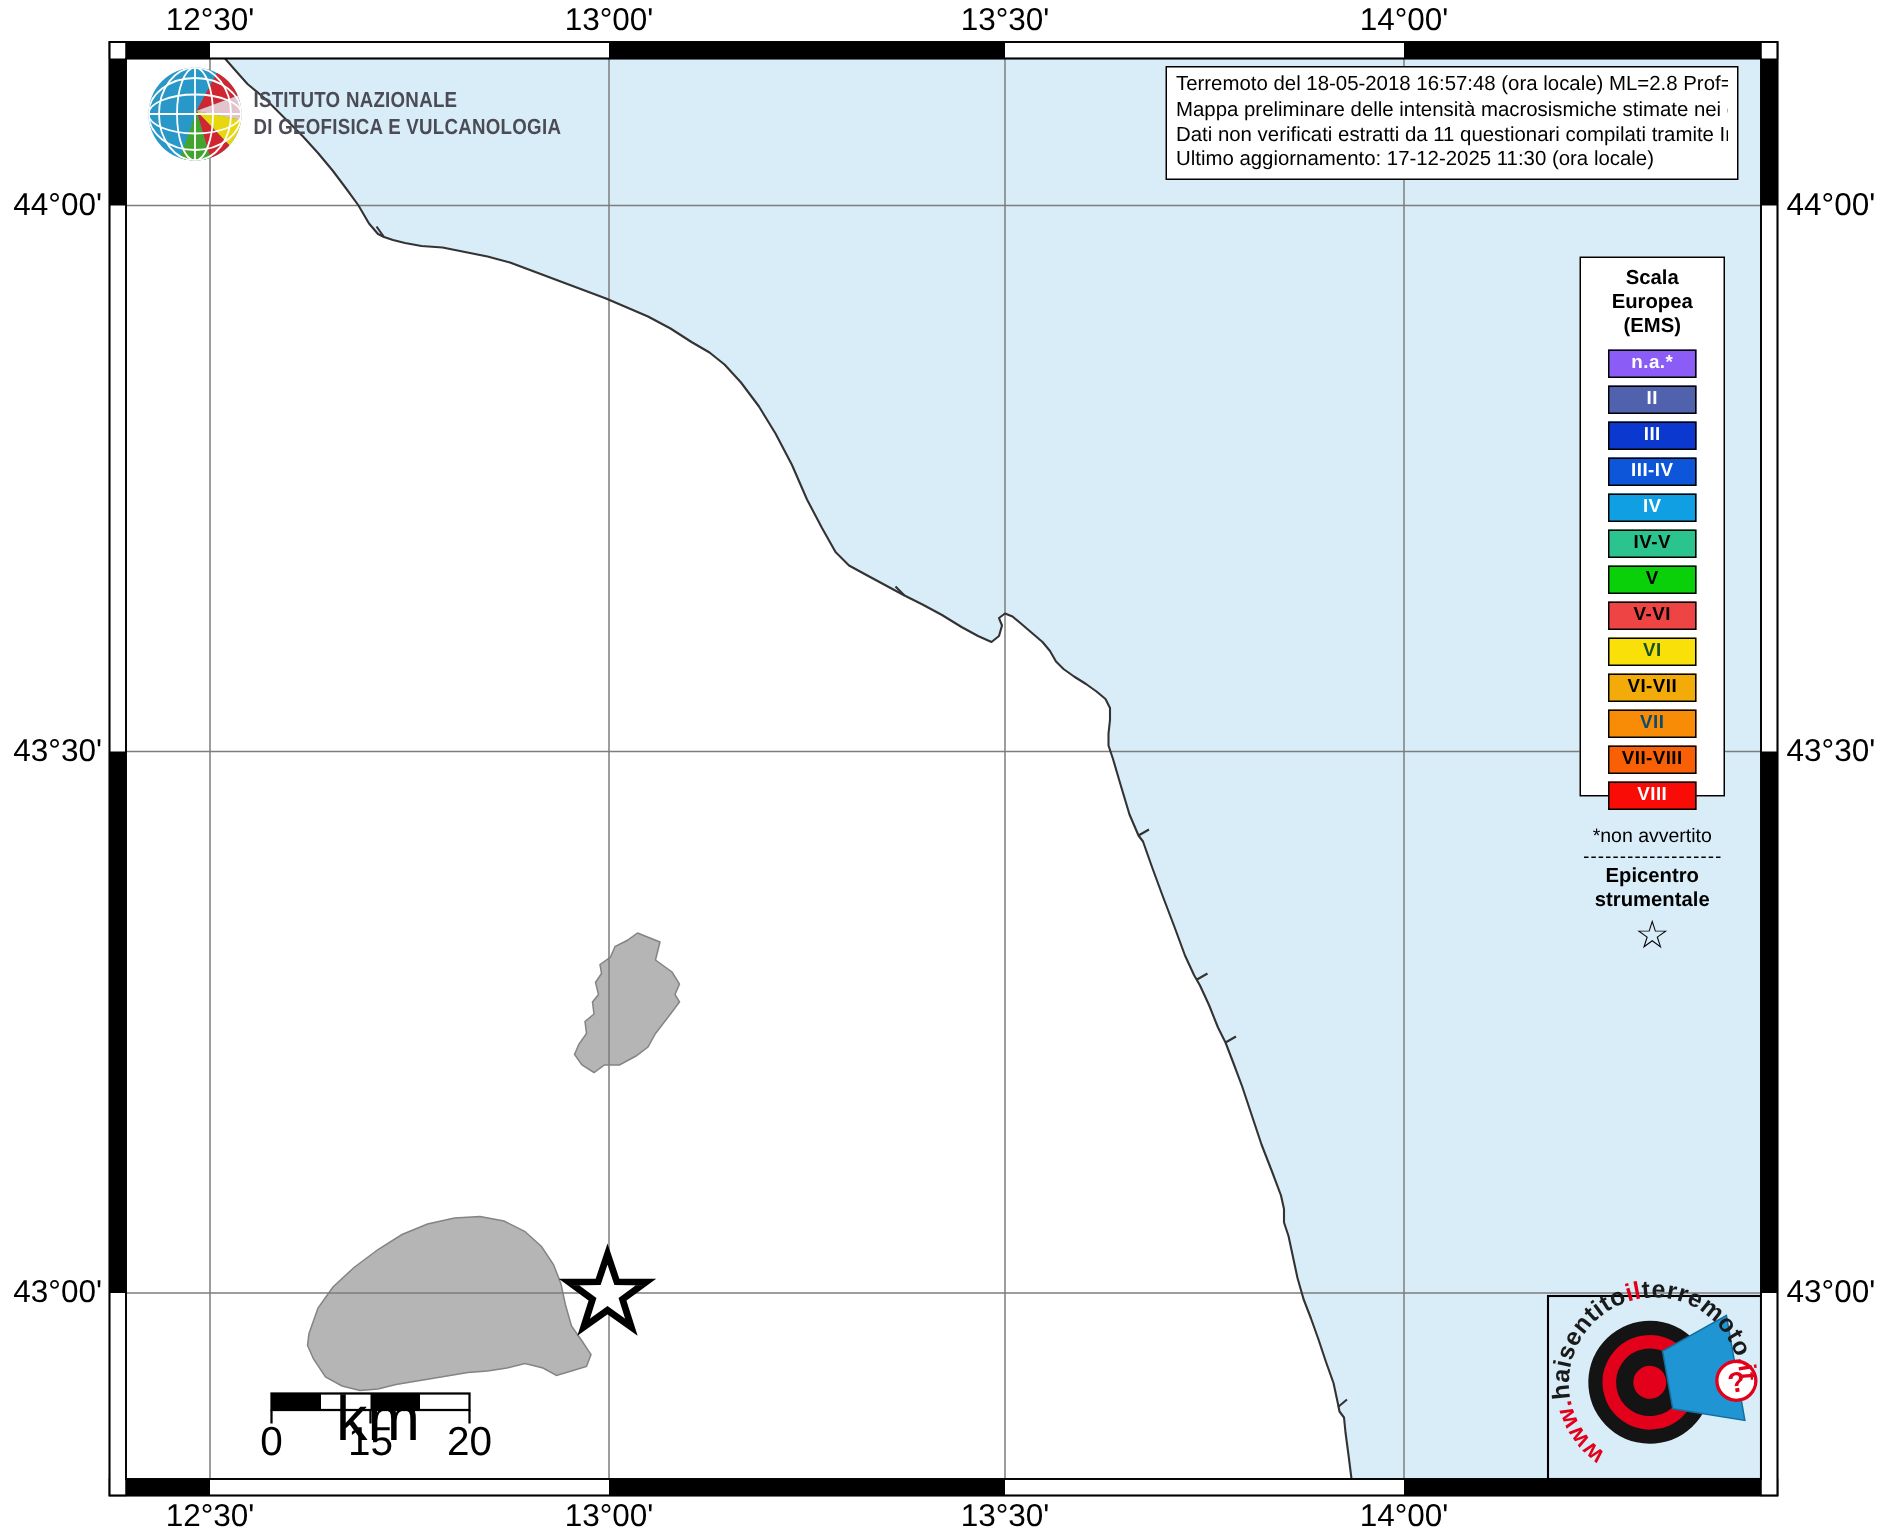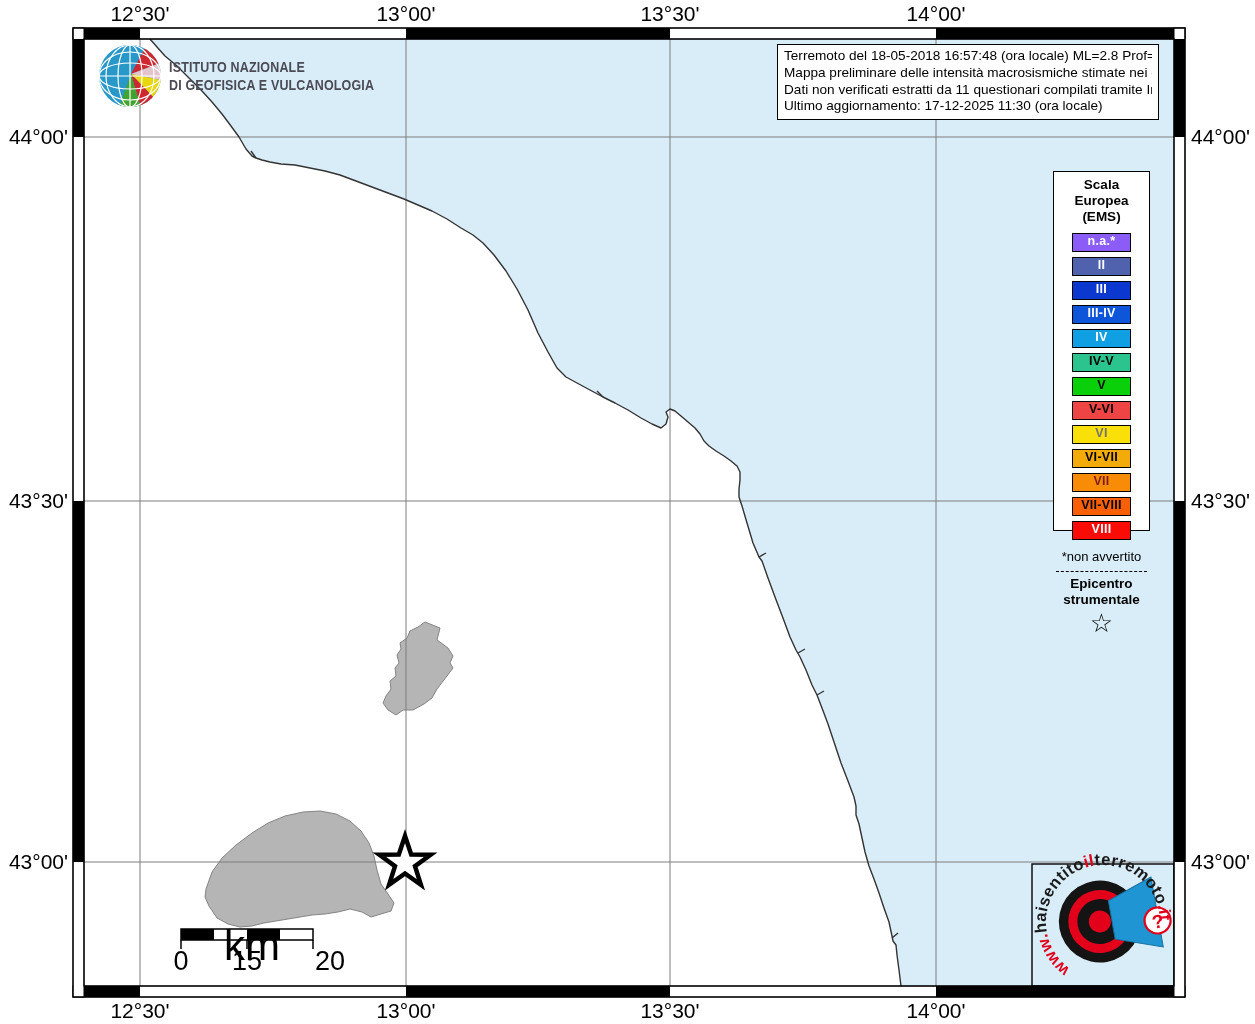--- a/index.html
+++ b/index.html
@@ -195,32 +195,32 @@
       <div>(EMS)</div>
     </div>
     <div class="sw first" style="background: #8b5cf6; color: rgb(255, 255, 255);">n.a.*</div>
     <div class="sw" style="background: rgb(80, 98, 174); color: rgb(255, 255, 255);">II</div>
     <div class="sw" style="background: rgb(11, 56, 207); color: rgb(255, 255, 255);">III</div>
     <div class="sw" style="background: rgb(13, 86, 217); color: rgb(255, 255, 255);">III-IV</div>
     <div class="sw" style="background: rgb(16, 159, 227); color: rgb(255, 255, 255);">IV</div>
     <div class="sw" style="background: rgb(44, 196, 142); color: rgb(0, 0, 0);">IV-V</div>
     <div class="sw" style="background: rgb(10, 208, 10); color: rgb(0, 0, 0);">V</div>
     <div class="sw" style="background: #ef4444; color: rgb(0, 0, 0);">V-VI</div>
-    <div class="sw" style="background: rgb(248, 224, 8); color: #737373;">VI</div>
+    <div class="sw" style="background: rgb(248, 224, 8); color: #14532d;">VI</div>
     <div class="sw" style="background: rgb(242, 171, 8); color: rgb(0, 0, 0);">VI-VII</div>
-    <div class="sw" style="background: rgb(249, 140, 6); color: #7f1d1d;">VII</div>
+    <div class="sw" style="background: rgb(249, 140, 6); color: #0c4a6e;">VII</div>
     <div class="sw" style="background: rgb(249, 96, 5); color: rgb(0, 0, 0);">VII-VIII</div>
     <div class="sw" style="background: rgb(249, 11, 6); color: rgb(255, 255, 255);">VIII</div>
     <div class="lg-note">*non avvertito</div>
     <div class="lg-dash"></div>
     <div class="lg-epi">
       <div>Epicentro</div>
       <div>strumentale</div>
     </div>
     <div class="lg-star">☆</div>
   </div>
 
   <div class="kmlbl">km</div>
   <div class="sblbl" style="left:181px">0</div>
   <div class="sblbl" style="left:247px">15</div>
-  <div class="sblbl" style="left:330px">20</div>
+  <div class="sblbl" style="left:313px">20</div>
 
 </div>
 
 </body></html>

